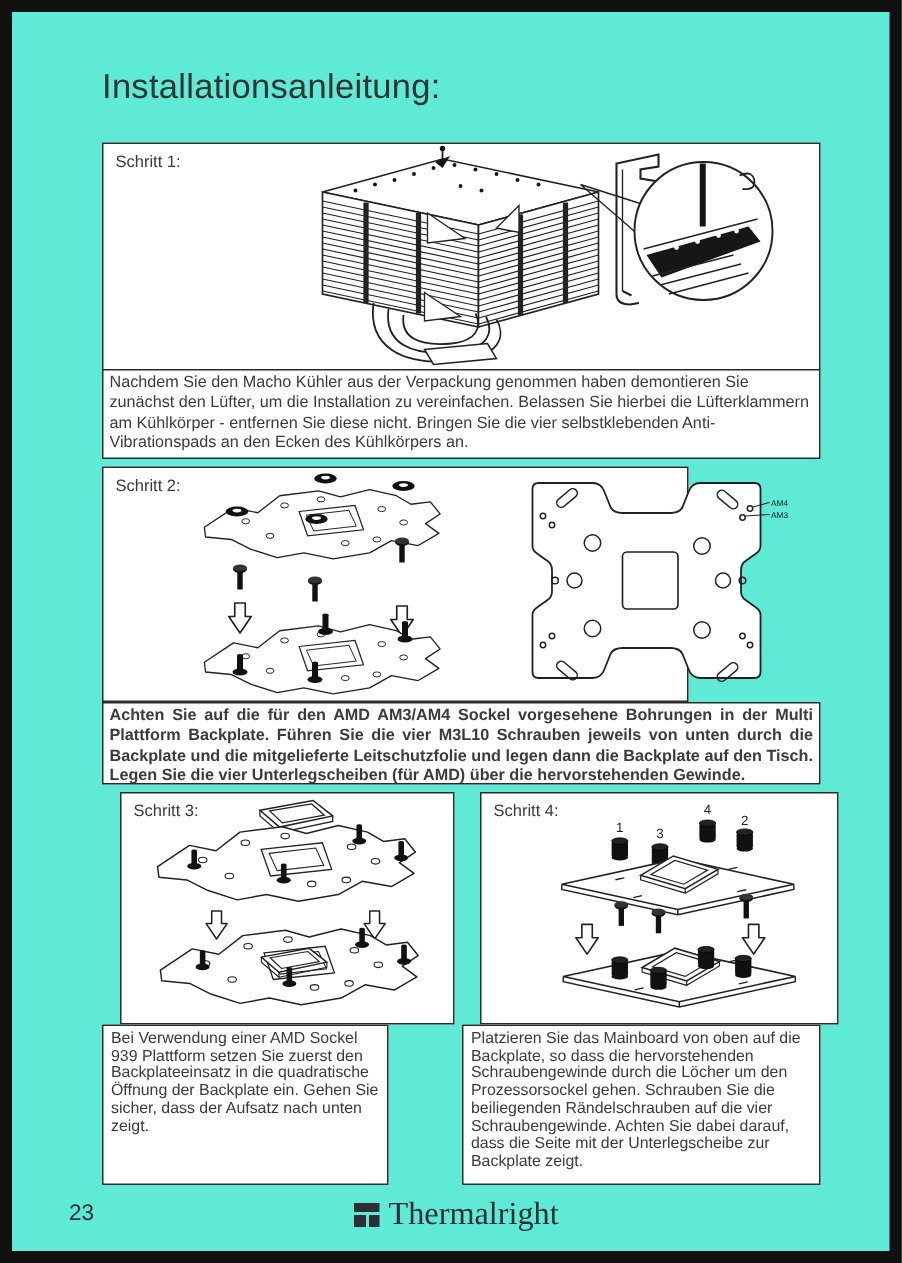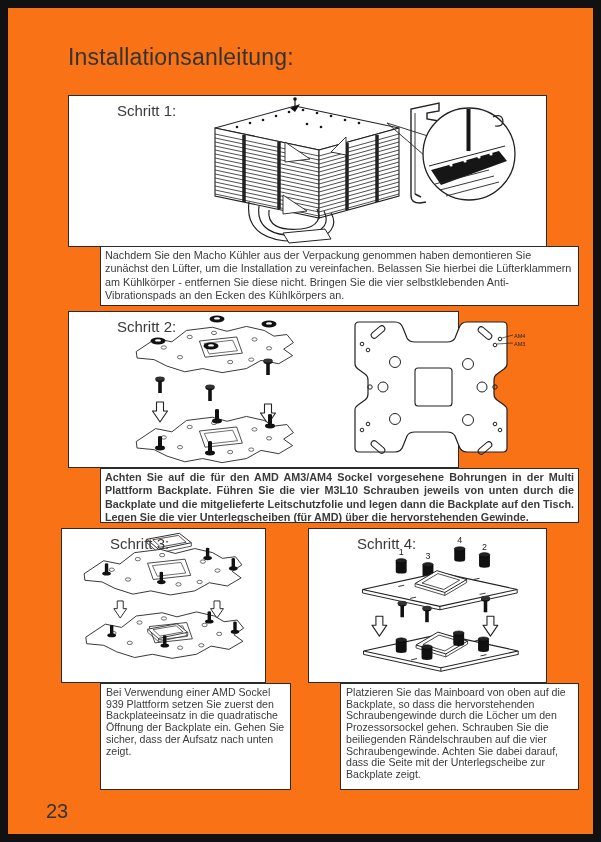--- a/index.html
+++ b/index.html
@@ -1,27 +1,27 @@
 <!DOCTYPE html>
 <html><head>
 <meta charset="utf-8">
 <style>
   html,body{margin:0;padding:0;background:#000;}
   .page{position:relative;width:601px;height:842px;box-sizing:border-box;
-        border:8px solid #111;background:#f97316;overflow:hidden;
+        border:8px solid #111;background:#5eead4;overflow:hidden;
         font-family:"Liberation Sans",sans-serif;color:#3b3b3b;}
   .content{position:absolute;inset:0;}
   .title{position:absolute;left:60px;top:36px;font-size:23px;color:#333;letter-spacing:.2px;}
   .panel{position:absolute;box-sizing:border-box;border:1px solid #2b2b2b;background:#fff;}
-  .step-label{position:absolute;left:8px;top:6px;font-size:15px;color:#3a3a3a;z-index:3;background:transparent;margin-left:40px;}
-  .desc{font-size:10.8px;line-height:13.4px;padding:2px 4px;overflow:hidden;margin-left:32px;}
+  .step-label{position:absolute;left:8px;top:6px;font-size:11px;color:#3a3a3a;z-index:3;background:transparent;}
+  .desc{font-size:10.8px;line-height:13.4px;padding:2px 4px;overflow:hidden;}
   .desc.just{text-align:justify;font-weight:bold;}
   .desc.small{font-size:10.6px;line-height:11.7px;padding:3px 5px;}
   .illus{position:absolute;inset:0;}
-  .footer-pagenum{position:absolute;left:38px;top:792px;font-size:20px;color:#333;text-align:right;}
+  .footer-pagenum{position:absolute;left:38px;top:792px;font-size:15px;color:#333;text-align:right;}
   .footer-logo{position:absolute;left:228px;top:789px;display:flex;align-items:center;gap:6px;}
   .tr-icon{position:relative;width:17px;height:16px;}
   .tr-icon .bar{position:absolute;left:0;top:0;width:17px;height:6.5px;background:#2e2e36;}
   .tr-icon .sq1{position:absolute;left:0;top:8.5px;width:7.5px;height:7.5px;background:#2e2e36;}
   .tr-icon .sq2{position:absolute;left:9.5px;top:8.5px;width:7.5px;height:7.5px;background:#2e2e36;}
   .tr-text{font-family:"Liberation Serif",serif;font-size:21.5px;color:#2e2e36;}
   svg text{font-family:"Liberation Sans",sans-serif;}
 </style>
 </head>
 <body>
@@ -192,41 +192,41 @@
         <circle cx="179" cy="118" r="1.8"></circle>
             <circle cx="174" cy="112" r="1.8"></circle>
       </g>
       <path d="M181 26 L192 23 M176 32 L192 31" stroke="#222" stroke-width="0.7"></path>
       <text x="193" y="25.5" font-size="5.5" fill="#222">AM4</text>
       <text x="193" y="33.5" font-size="5.5" fill="#222">AM3</text>
     </svg>
   </div>
   <div class="panel desc just" style="left:60px;top:460px;width:479px;height:55px;">Achten Sie auf die für den AMD AM3/AM4 Sockel vorgesehene Bohrungen in der Multi Plattform Backplate. Führen Sie die vier M3L10 Schrauben jeweils von unten durch die Backplate und die mitgelieferte Leitschutzfolie und legen dann die Backplate auf den Tisch. Legen Sie die vier Unterlegscheiben (für AMD) über die hervorstehenden Gewinde.</div>
 
-  <div class="panel" style="left:53px;top:520px;width:205px;height:155px;">
+  <div class="panel" style="left:72px;top:520px;width:223px;height:155px;">
     <div class="step-label">Schritt 3:</div>
     <svg class="illus" viewBox="0 0 237 155">
       <use href="#insert" transform="translate(99,2)"></use>
       <use href="#xplate" transform="translate(22,20) scale(0.95)"></use>
       <use href="#post" transform="translate(52,52)"></use>
       <use href="#post" transform="translate(116,62)"></use>
       <use href="#post" transform="translate(170,34)"></use>
       <use href="#post" transform="translate(200,46)"></use>
       <use href="#warrow" transform="translate(68,84)"></use>
       <use href="#warrow" transform="translate(181,84)"></use>
       <use href="#xplate" transform="translate(24,94) scale(0.95)"></use>
       <use href="#insert" transform="translate(100,108) scale(0.9)"></use>
       <use href="#post" transform="translate(58,124)"></use>
       <use href="#post" transform="translate(120,136)"></use>
       <use href="#post" transform="translate(172,108)"></use>
       <use href="#post" transform="translate(202,120)"></use>
     </svg>
   </div>
 
-  <div class="panel" style="left:300px;top:520px;width:239px;height:155px;text-align:center;">
+  <div class="panel" style="left:312px;top:520px;width:239px;height:155px;text-align:center;">
     <div class="step-label">Schritt 4:</div>
     <svg class="illus" viewBox="0 0 239 155">
       <text x="93" y="26" font-size="9" text-anchor="middle" fill="#222">1</text>
       <text x="120" y="30" font-size="9" text-anchor="middle" fill="#222">3</text>
       <text x="152" y="14" font-size="9" text-anchor="middle" fill="#222">4</text>
       <text x="177" y="21" font-size="9" text-anchor="middle" fill="#222">2</text>
       <use href="#thumb" transform="translate(93,44)"></use>
       <use href="#thumb" transform="translate(120,48)"></use>
       <use href="#thumb" transform="translate(152,32)"></use>
       <use href="#thumb" transform="translate(177,38)"></use>
@@ -243,15 +243,23 @@
       <use href="#thumb" transform="translate(119,131)"></use>
       <use href="#thumb" transform="translate(151,117)"></use>
       <use href="#thumb" transform="translate(176,123)"></use>
     </svg>
   </div>
 
   <div class="panel desc small" style="left:60px;top:675px;width:191px;height:107px;">Bei Verwendung einer AMD Sockel 939 Plattform setzen Sie zuerst den Backplateeinsatz in die quadratische Öffnung der Backplate ein. Gehen Sie sicher, dass der Aufsatz nach unten zeigt.</div>
   <div class="panel desc small" style="left:300px;top:675px;width:239px;height:107px;">Platzieren Sie das Mainboard von oben auf die Backplate, so dass die hervorstehenden Schraubengewinde durch die Löcher um den Prozessorsockel gehen. Schrauben Sie die beiliegenden Rändelschrauben auf die vier Schraubengewinde. Achten Sie dabei darauf, dass die Seite mit der Unterlegscheibe zur Backplate zeigt.</div>
 
   <div class="footer-pagenum">23</div>
+  <div class="footer-logo">
+    <div class="tr-icon">
+      <div class="bar"></div>
+          <div class="sq1"></div>
+          <div class="sq2"></div>
+    </div>
+    <div class="tr-text">Thermalright</div>
+  </div>
 
  </div>
 </div>
 
 </body></html>

